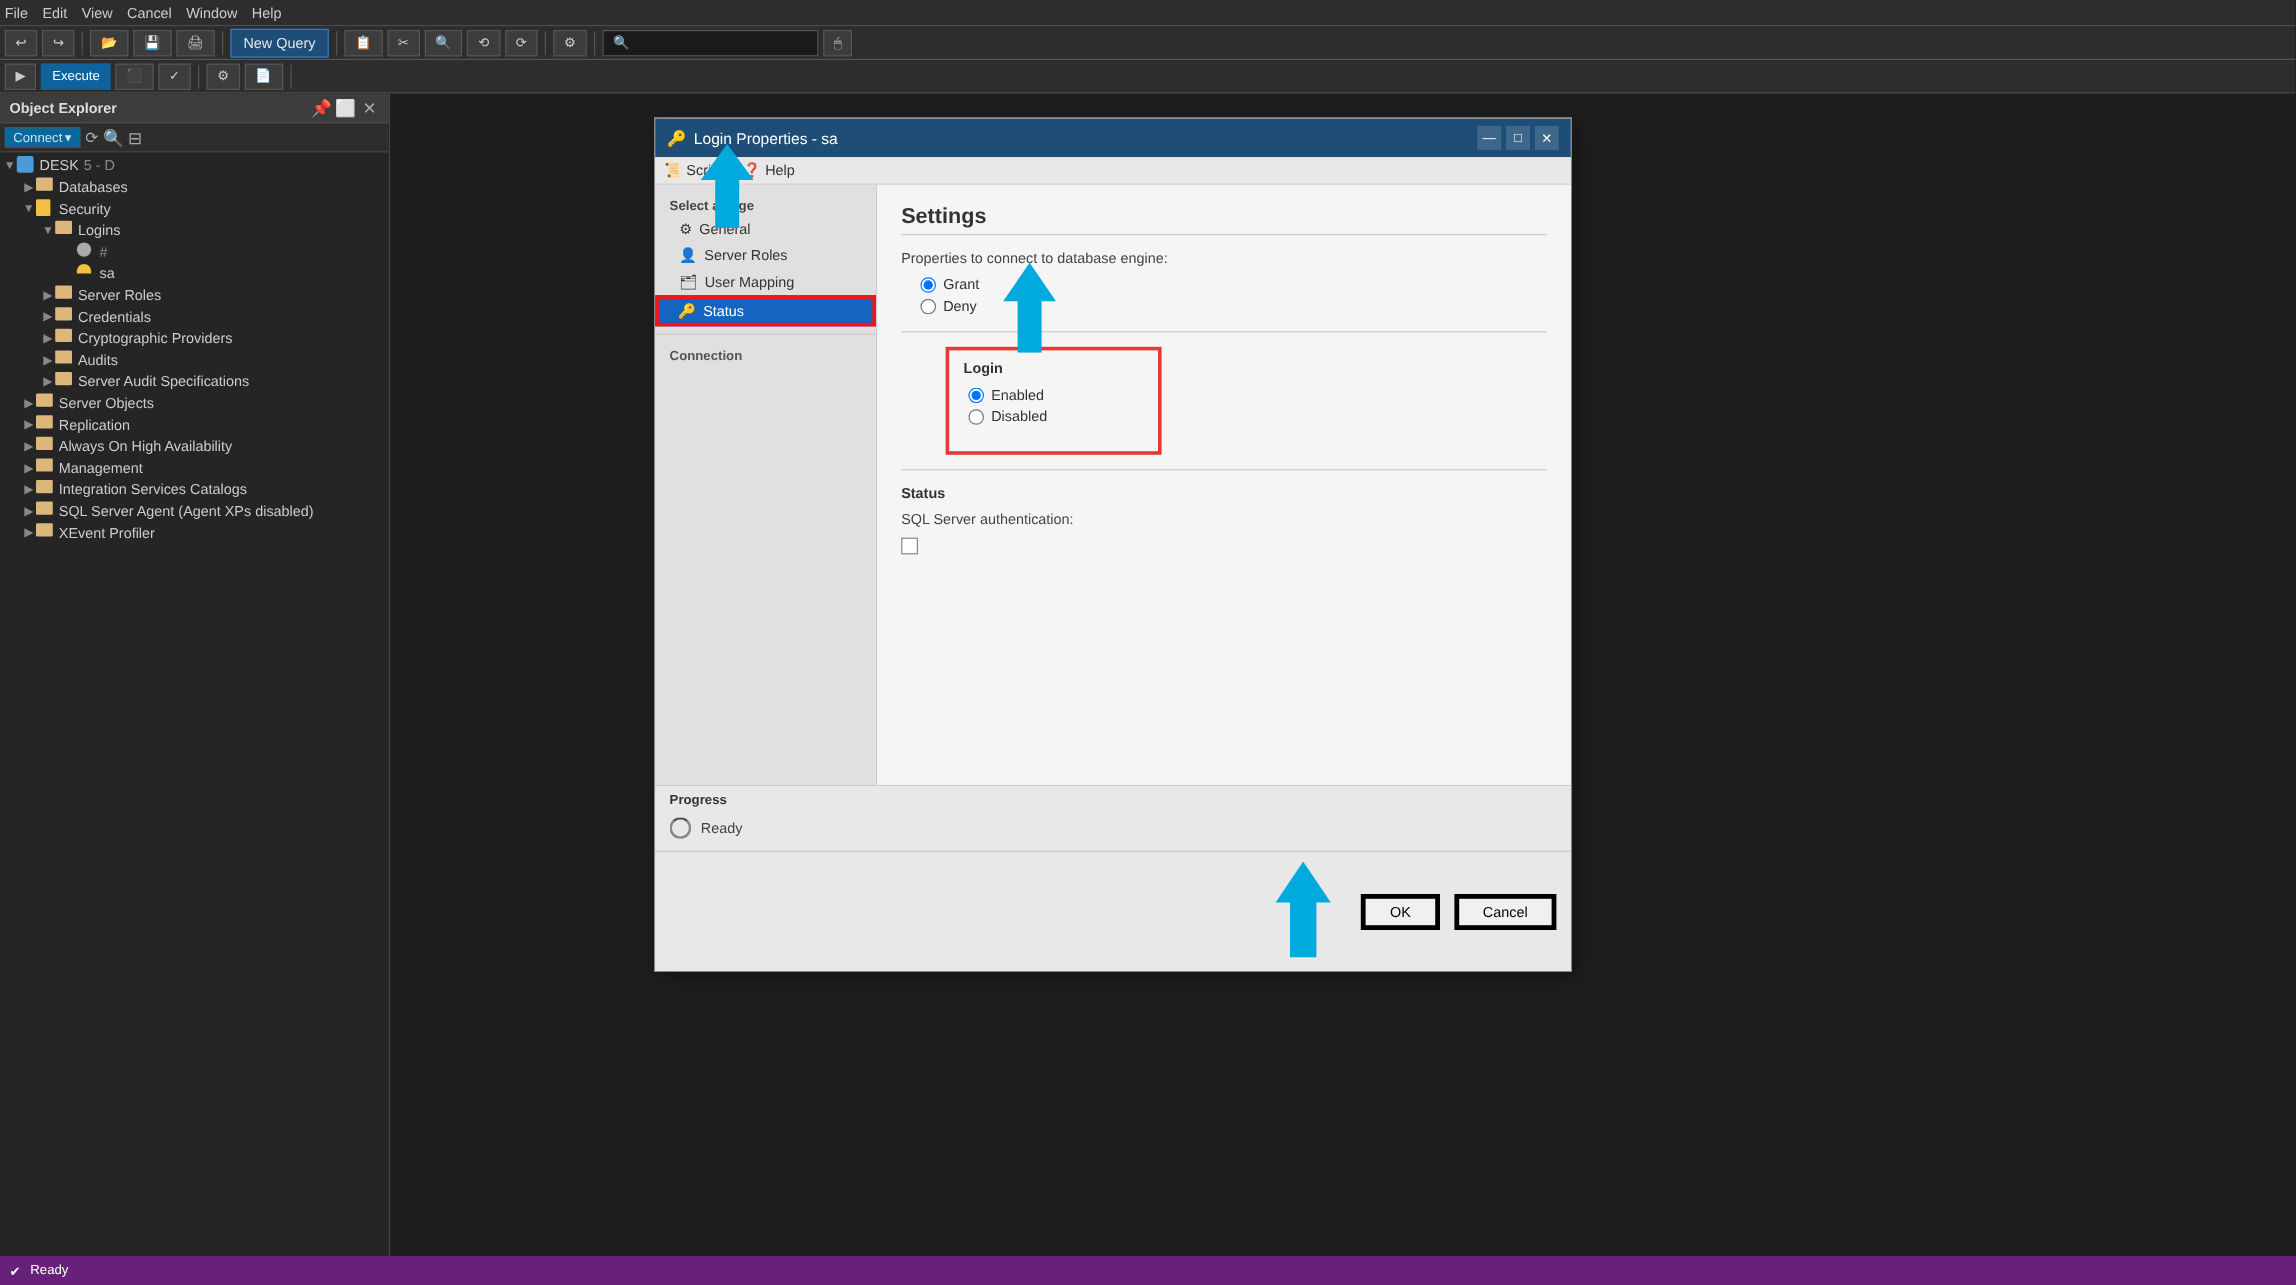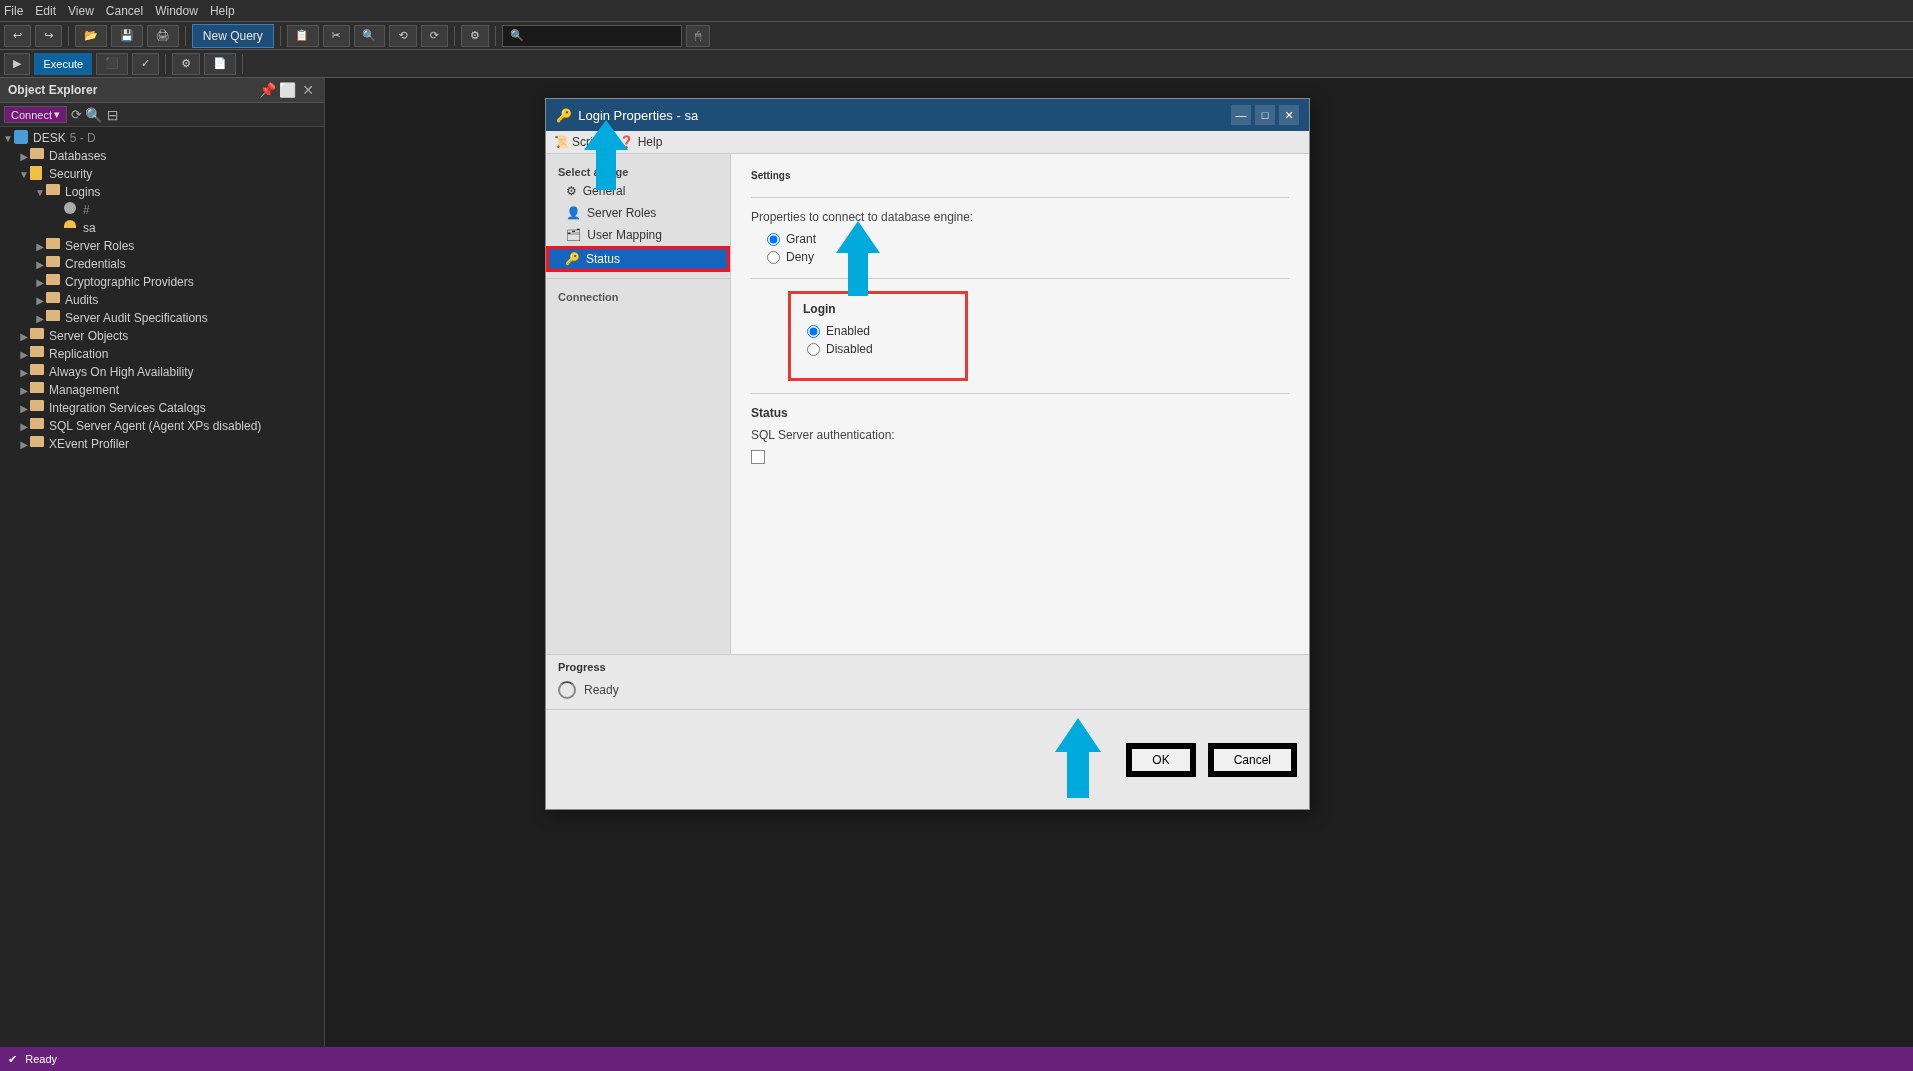--- a/index.html
+++ b/index.html
@@ -19,21 +19,21 @@
     
     .main-layout { display: flex; height: calc(1071px - 22px - 28px - 28px - 24px); }
 
     
     .object-explorer { width: 325px; background: #252526; border-right: 1px solid #444; display: flex; flex-direction: column; height: 100%; }
     .oe-header { background: #3c3c3c; padding: 4px 8px; display: flex; align-items: center; justify-content: space-between; border-bottom: 1px solid #555; gap: 19px; }
     .oe-title { color: #ddd; font-weight: 600; font-size: 12px; }
     .oe-controls { display: flex; gap: 4px; }
     .oe-ctrl-btn { background: none; border: none; color: #aaa; cursor: pointer; font-size: 14px; width: 16px; height: 16px; display: flex; align-items: center; justify-content: center; }
     .oe-toolbar { background: #2d2d2d; padding: 3px 4px; display: flex; align-items: center; gap: 2px; border-bottom: 1px solid #444; }
-    .connect-btn { background: #701a75; border: 1px solid #555; color: #ddd; padding: 1px 6px; font-size: 11px; cursor: pointer; display: flex; align-items: center; gap: 2px; }
+    .connect-btn { background: #0369a1; border: 1px solid #555; color: #ddd; padding: 1px 6px; font-size: 11px; cursor: pointer; display: flex; align-items: center; gap: 2px; }
     .oe-tree { flex: 1; overflow-y: auto; overflow-x: hidden; padding: 2px 0; }
     .tree-item { display: flex; align-items: center; padding: 1px 0; cursor: pointer; color: #ccc; font-size: 12px; white-space: nowrap; }
     .tree-expand { display: inline-block; width: 12px; font-size: 10px; color: #888; flex-shrink: 0; text-align: center; }
     .tree-icon { display: inline-block; width: 16px; height: 16px; margin-right: 3px; flex-shrink: 0; }
     .icon-server { background: #4a9cd6; border-radius: 2px; width: 14px; height: 14px; }
     .icon-folder { background: #dcb67a; border-radius: 1px; width: 14px; height: 11px; }
     .icon-security { background: #f0c040; border-radius: 1px; width: 12px; height: 14px; }
     .icon-user { background: #aaa; border-radius: 50%; width: 12px; height: 12px; }
     .icon-key { background: #f0c040; width: 12px; height: 8px; border-radius: 6px 6px 0 0; }
 
@@ -55,21 +55,21 @@
     .dialog-body { display: flex; min-height: 500px; }
 
     
     .dialog-nav { width: 185px; background: #e0e0e0; border-right: 1px solid #ccc; padding: 8px 0; }
     .nav-section-label { color: #444; font-size: 11px; padding: 4px 12px 2px; font-weight: 600; }
     .nav-item { padding: 4px 12px 4px 20px; cursor: pointer; color: #333; font-size: 12px; display: flex; align-items: center; gap: 6px; }
     .nav-section-separator { height: 1px; background: #ccc; margin: 6px 0; }
 
     
     .dialog-content { flex: 1; padding: 16px 20px; background: #f5f5f5; }
-    .content-section-title { font-size: 10px; font-weight: 600; color: #333; margin-bottom: 12px; border-bottom: 1px solid #ccc; padding-bottom: 16px; }
+    .content-section-title { font-size: 18px; font-weight: 600; color: #333; margin-bottom: 12px; border-bottom: 1px solid #ccc; padding-bottom: 4px; }
     .setting-label { font-size: 12px; color: #444; margin-bottom: 8px; }
     .radio-group { margin: 6px 0 14px 16px; }
     .radio-item { display: flex; align-items: center; gap: 6px; margin: 4px 0; font-size: 12px; color: #333; }
     .radio-item input[type=radio] { cursor: pointer; }
     .section-divider { height: 1px; background: #ccc; margin: 12px 0; }
     .section-subtitle { font-size: 12px; font-weight: 600; color: #333; margin-bottom: 8px; }
 
     
     .red-border-box { border: 3px solid #e53935; padding: 8px 12px; display: inline-block; }
 
@@ -80,21 +80,21 @@
 
     
     .progress-section { background: #e8e8e8; border-top: 1px solid #ccc; padding: 6px 12px; }
     .progress-label { font-size: 11px; font-weight: 600; color: #333; margin-bottom: 4px; }
     .progress-content { display: flex; align-items: center; gap: 8px; padding: 4px 0; }
     .progress-spinner { width: 18px; height: 18px; border: 2px solid #888; border-radius: 50%; border-top-color: #555; }
     .progress-text { font-size: 12px; color: #444; }
 
     
     .dialog-footer { background: #e8e8e8; border-top: 1px solid #ccc; padding: 8px 12px; display: flex; justify-content: flex-end; gap: 8px; align-items: center; }
-    .footer-btn { padding: 4px 20px; font-size: 12px; cursor: pointer; border: 6px solid #000000; background: #f0f0f0; text-align: center; }
+    .footer-btn { padding: 4px 20px; font-size: 12px; cursor: pointer; border: 4px solid #000000; background: #f0f0f0; text-align: center; }
     .footer-btn.primary { background: #f0f0f0; }
     .footer-btn-area { display: flex; align-items: center; gap: 12px; }
 
     
     .status-bar { position: fixed; bottom: 0; left: 0; right: 0; background: #68217a; color: white; height: 24px; display: flex; align-items: center; padding: 0 8px; font-size: 11px; gap: 8px; }
 
     
     .nav-connection { padding: 6px 12px; font-size: 11px; color: #555; font-weight: 600; }
   </style>
 </head>

